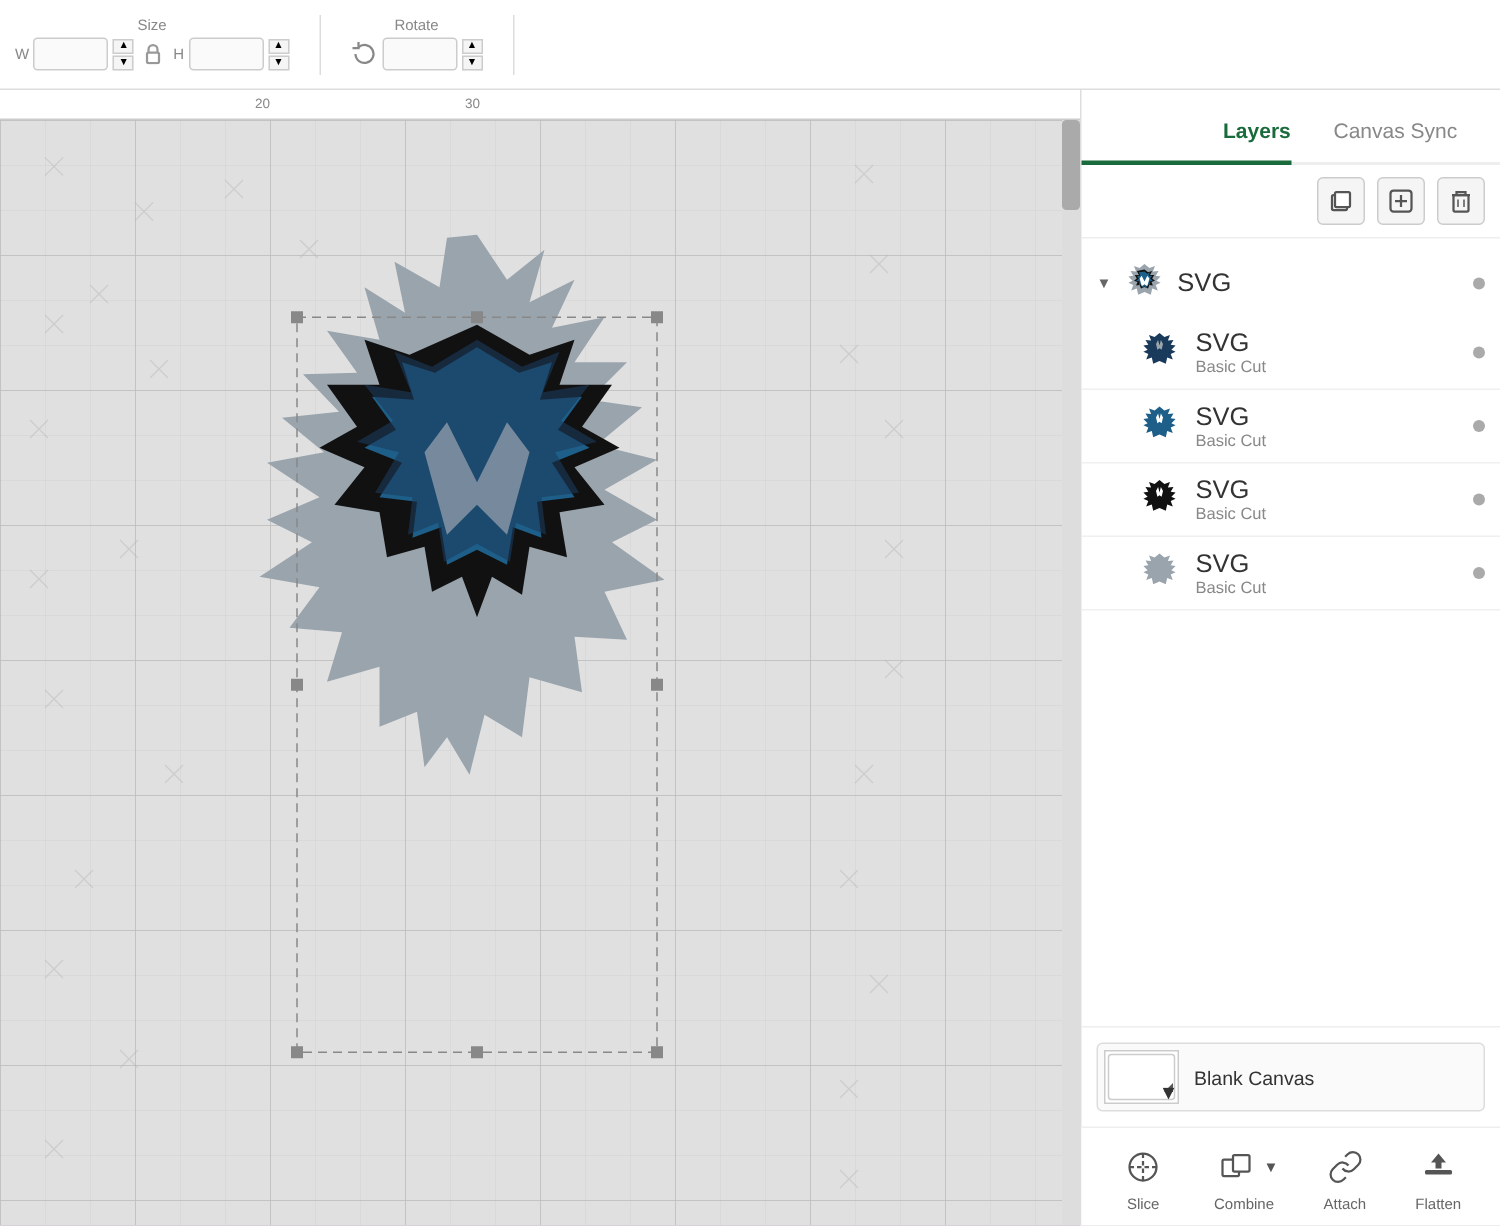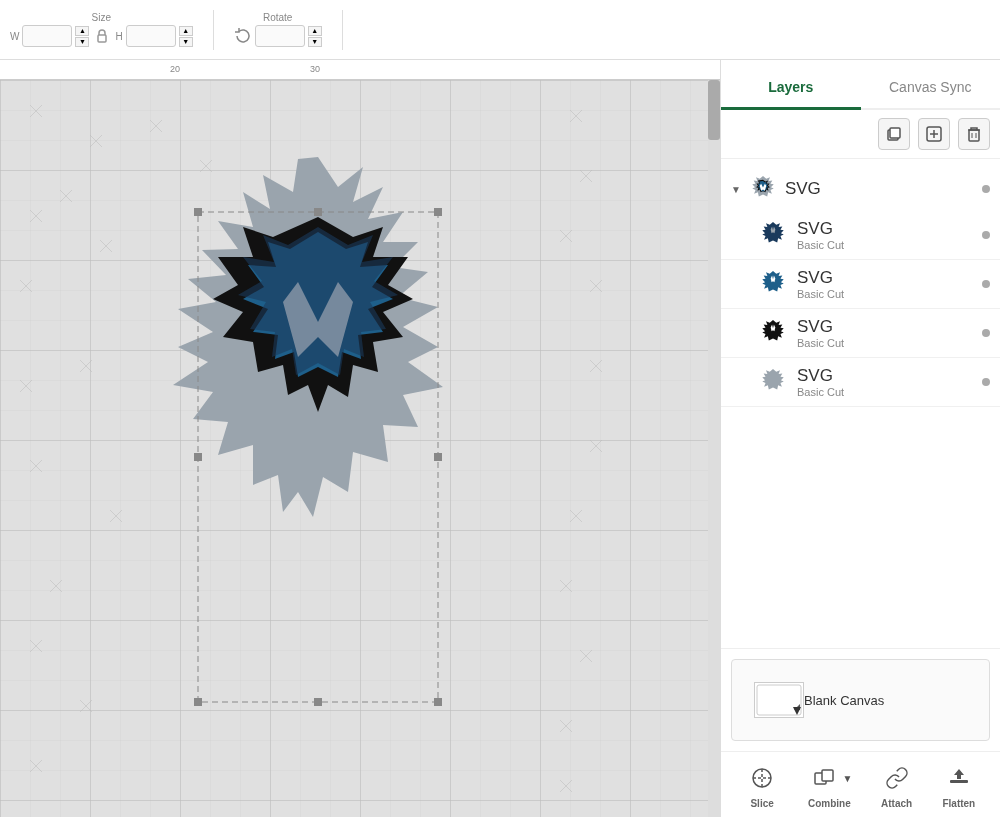--- a/index.html
+++ b/index.html
@@ -135,20 +135,21 @@
       font-size: 14px;
       cursor: pointer;
       color: #888;
       border-bottom: 3px solid transparent;
       margin-bottom: -2px;
     }
     .panel-tab.active {
       color: #1a6b3c;
       border-bottom: 3px solid #1a6b3c;
       font-weight: 600;
+      text-align: right;
     }
 
     
     .panel-toolbar {
       display: flex;
       align-items: center;
       justify-content: flex-end;
       padding: 8px 10px;
       gap: 8px;
       border-bottom: 1px solid #eee;
@@ -220,21 +221,22 @@
     }
 
     
     .blank-canvas-section {
       padding: 10px;
       border-top: 1px solid #eee;
     }
     .blank-canvas-item {
       display: flex;
       align-items: center;
-      padding: 22px;
+      gap: 10px;
+      padding: 4px;
       border: 1px solid #ddd;
       border-radius: 4px;
       background: #fafafa;
     }
     .blank-canvas-thumb {
       width: 50px;
       height: 36px;
       border: 1px solid #ccc;
       background: #fff;
       display: flex;
@@ -277,21 +279,20 @@
       cursor: pointer;
       display: flex;
       align-items: center;
       justify-content: center;
       font-size: 18px;
       color: #555;
     }
     .bottom-tool-label {
       font-size: 10px;
       color: #666;
-      font-weight: bold;
     }
     .combine-btn-row {
       display: flex;
       align-items: center;
     }
     .combine-arrow {
       font-size: 10px;
       color: #555;
     }
 

